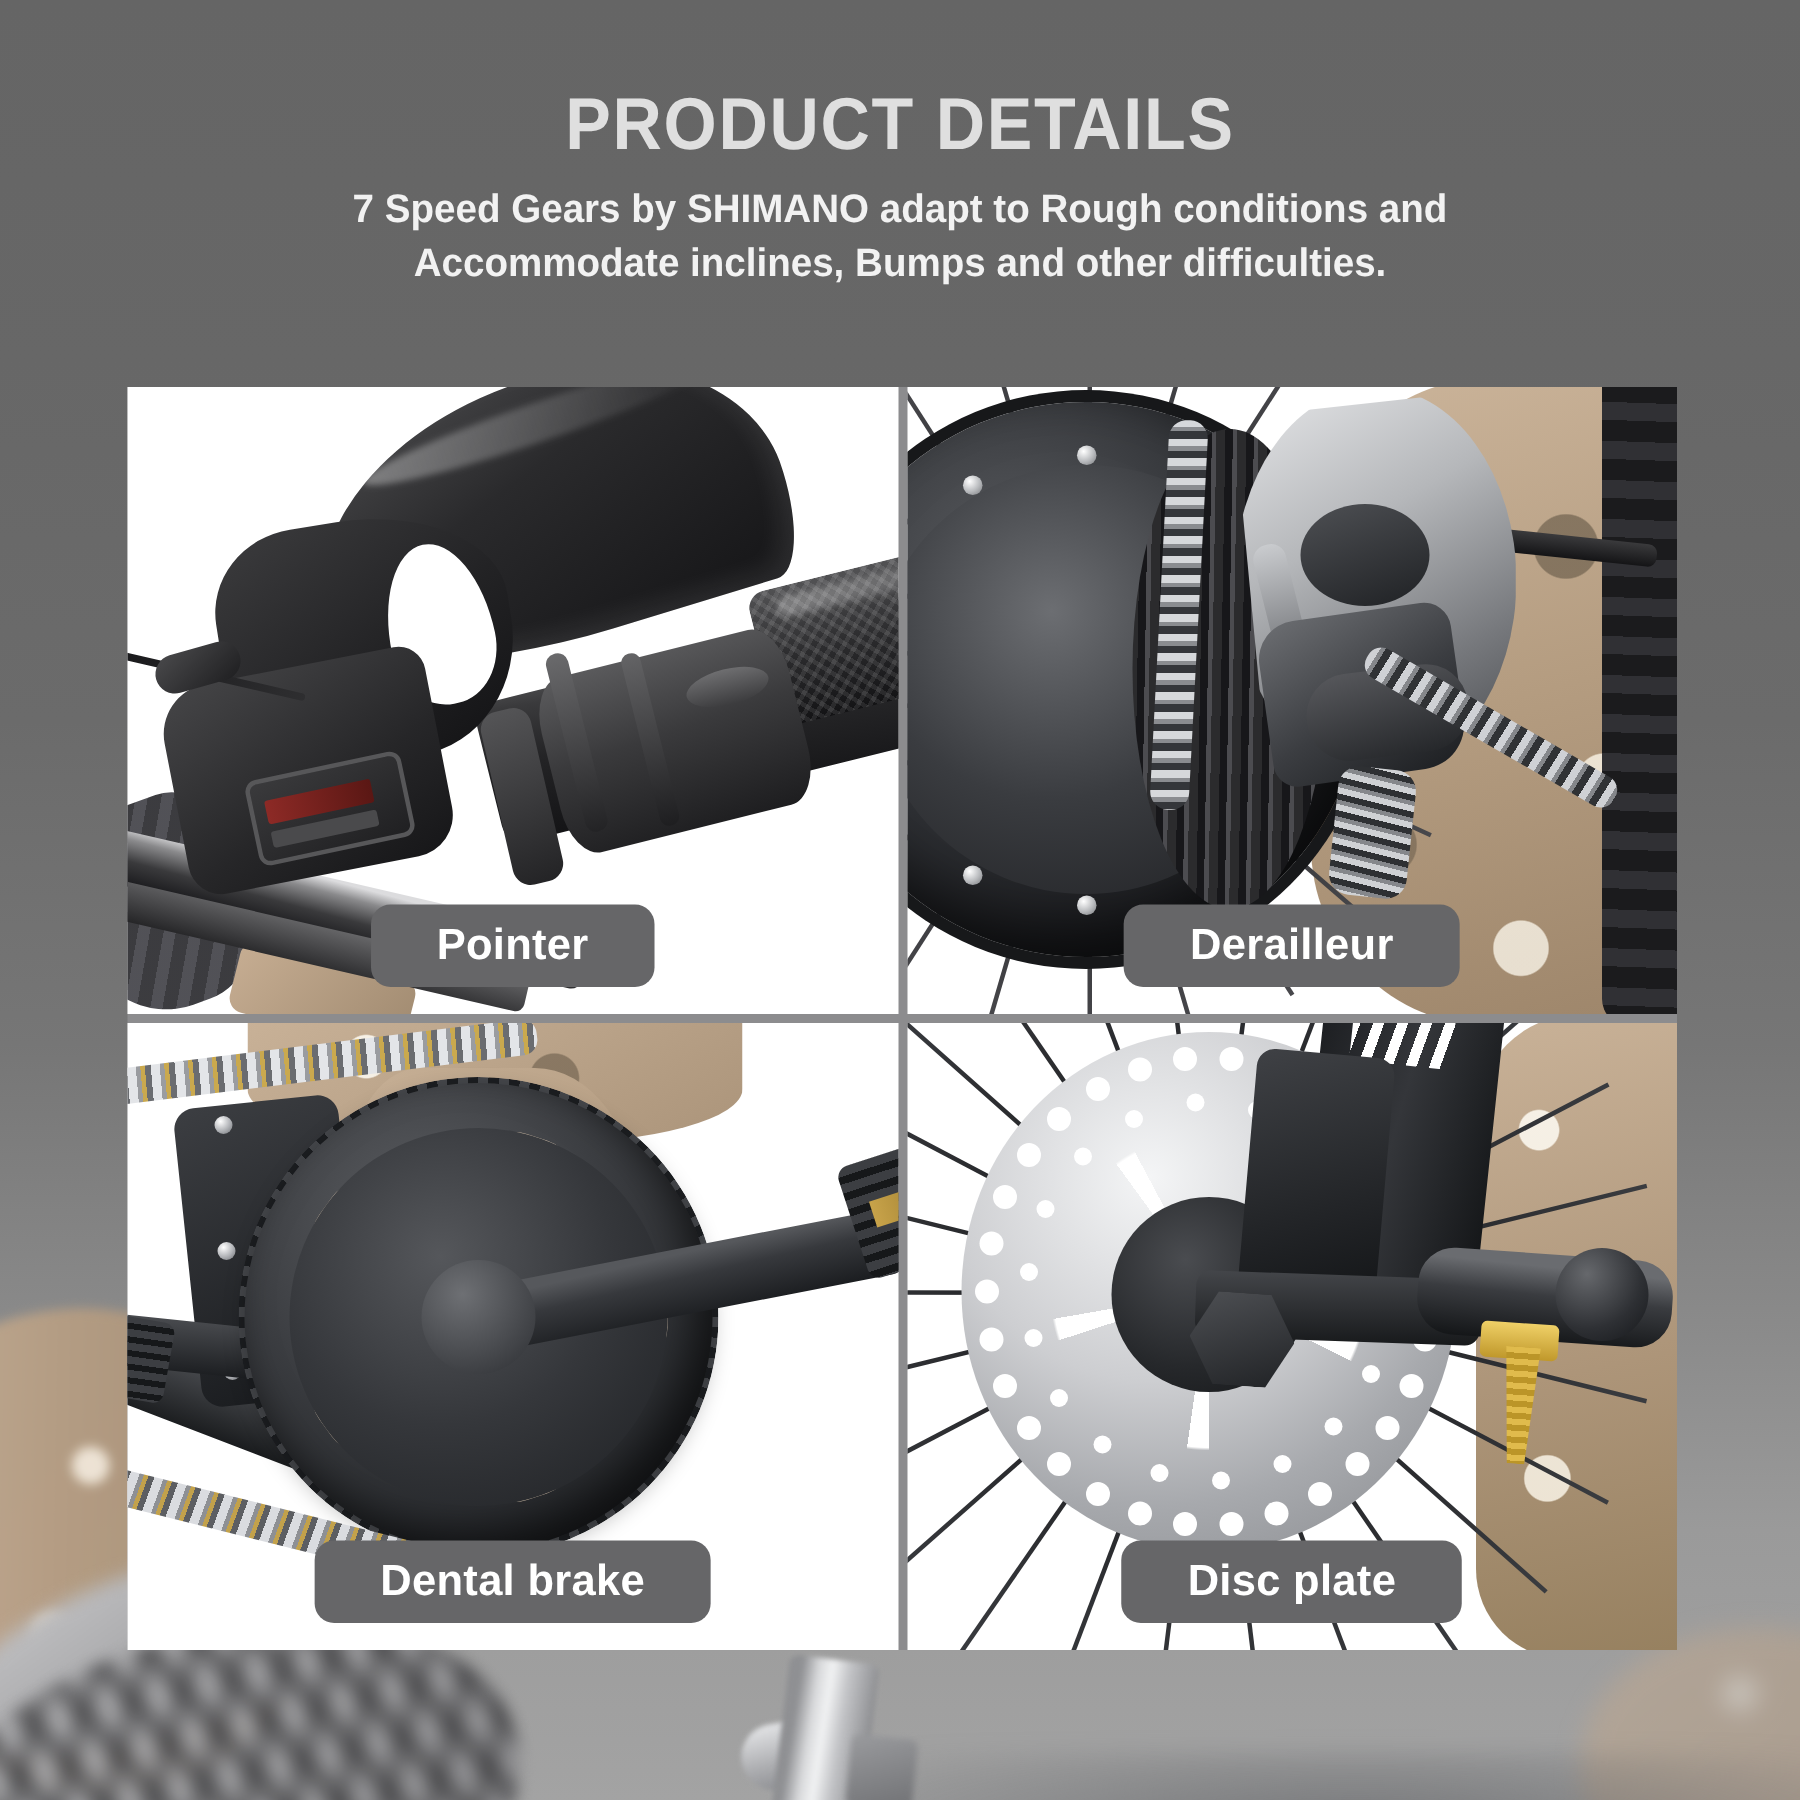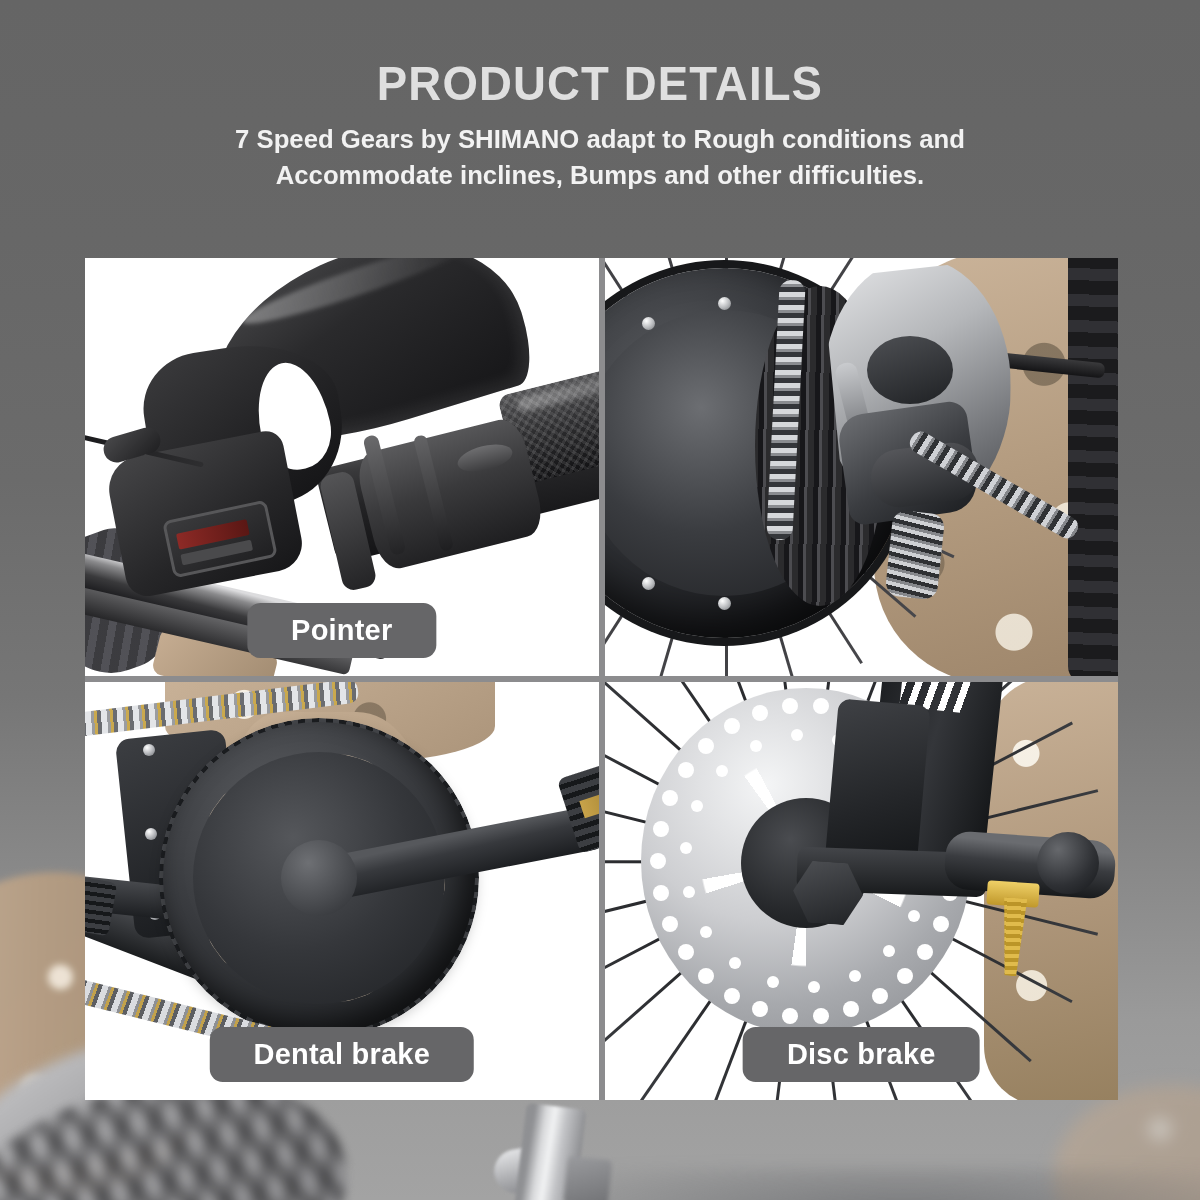--- a/index.html
+++ b/index.html
@@ -582,20 +582,21 @@
     <div class="cassette"></div>
     <div class="chain-top"></div>
     <div class="stay"></div>
     <div class="rotor-guard"></div>
     <div class="rotor-hole"></div>
     <div class="derail-arm"></div>
     <div class="derail-body"></div>
     <div class="derail-cage"></div>
     <div class="derail-pulley"></div>
     <div class="chain-low"></div>
+    <div class="badge">Derailleur</div>
   </div>
 
   <div class="cell c3">
     <div class="camo-top"></div>
     <div class="camo-mid"></div>
     <div class="chain-up"></div>
     <div class="downtube"></div>
     <div class="guard"></div>
     <div id="c3-guard-bolts">
         <div class="guard-bolt" style="left: 58px; top: 62px;"></div>
@@ -708,16 +709,16 @@
     <div class="rotor-center"></div>
     <div class="fork"></div>
     <div class="fork-logo"></div>
     <div class="caliper"></div>
     <div class="caliper-arm"></div>
     <div class="caliper-nut"></div>
     <div class="axle"></div>
     <div class="axle-cap"></div>
     <div class="reflector-top"></div>
     <div class="reflector"></div>
-    <div class="badge">Disc brake</div>
+    <div class="badge">Disc plate</div>
   </div>
 
 </div>
 
 </body></html>

